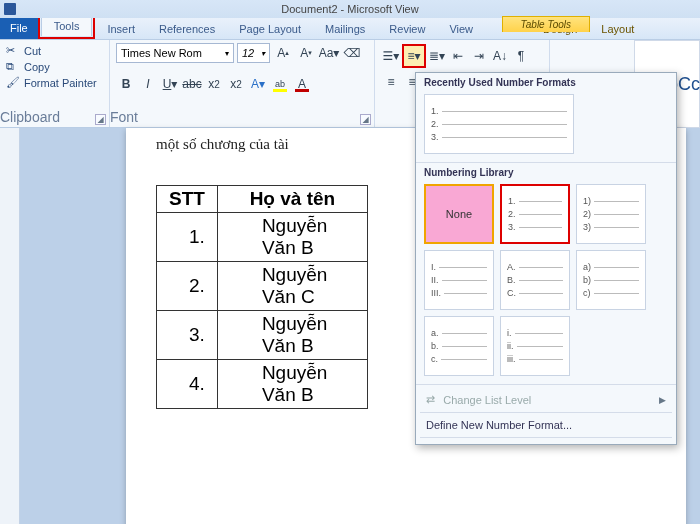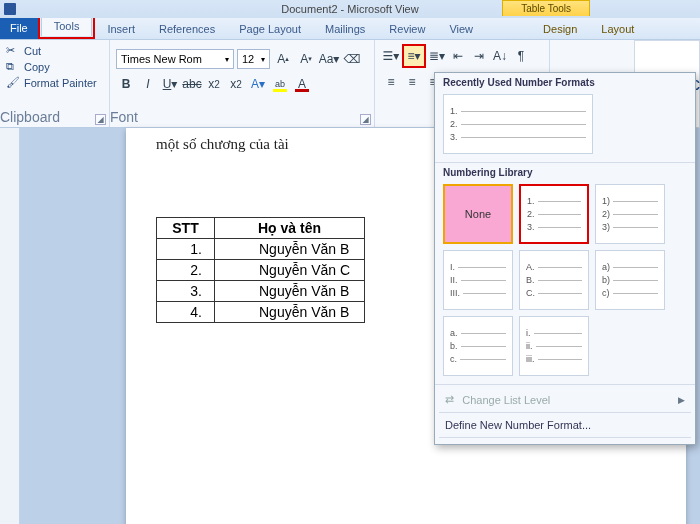--- a/index.html
+++ b/index.html
@@ -1,21 +1,21 @@
 <!DOCTYPE html>
 <html><head>
 <meta charset="utf-8">
 <style>
 * { box-sizing: border-box; margin: 0; padding: 0; font-family: 'Segoe UI', Tahoma, sans-serif; }
 body { width: 700px; height: 524px; overflow: hidden; background: #fff; position: relative; font-size: 11px; }
 
 
 .titlebar { height: 18px; background: linear-gradient(#d7e6f7, #cfe0f3); display: flex; align-items: center; justify-content: center; position: relative; font-size: 11px; color: #444; }
 .titlebar .doc-icon { position: absolute; left: 4px; width: 12px; height: 12px; background: #2b579a; border-radius: 1px; }
-.table-tools { position: absolute; right: 110px; top: 0; background: linear-gradient(#ffe37e, #ffd24a); color: #5a4a00; font-size: 10px; padding: 2px 18px; border: 1px solid #e0b000; border-bottom: none; }
+.table-tools { position: absolute; right: 110px; top: 16px; background: linear-gradient(#ffe37e, #ffd24a); color: #5a4a00; font-size: 10px; padding: 2px 18px; border: 1px solid #e0b000; border-bottom: none; font-style: italic; }
 
 
 .tabs { height: 22px; background: linear-gradient(#e9f1fb, #d7e6f7); display: flex; align-items: end; border-bottom: 1px solid #b9cde5; }
 .tab-file { background: #1a5fb4; color: #fff; padding: 4px 10px; font-size: 11px; height: 22px; display: flex; align-items: center; justify-content: flex-end; }
 .tab { padding: 3px 12px 4px; font-size: 11px; color: #3a5a8a; cursor: pointer; }
 .tab.active { background: #f4f8fc; border: 1px solid #b9cde5; border-bottom: none; }
 .tab.ctx { color: #6b5400; margin-top: 47px; }
 .hl-home { border: 2px solid #d00; padding: 1px; }
 
 
@@ -24,47 +24,47 @@
 .group-label { position: absolute; bottom: 2px; left: 0; right: 0; text-align: left; font-size: 14px; color: #6a7d99; }
 .group-dl { position: absolute; bottom: 2px; right: 3px; width: 11px; height: 11px; border: 1px solid #aac; background: #f8fbff; font-size: 8px; text-align: center; line-height: 9px; color: #678; }
 
 
 .clip { width: 110px; }
 .clip-btn { display: flex; align-items: center; gap: 4px; padding: 1px 0; color: #2a4a79; font-size: 11px; }
 .clip-icon { width: 14px; height: 14px; display: inline-block; }
 
 
 .font { width: 265px; }
-.font-row1 { display: flex; gap: 3px; align-items: flex-end; height: 26px; }
+.font-row1 { display: flex; gap: 3px; align-items: flex-start; height: 26px; }
 .combo { background: #fff; border: 1px solid #a6b8d3; height: 20px; display: flex; align-items: center; padding: 0 4px; font-size: 11px; }
-.combo.fontname { width: 118px; } .combo.fontsize { width: 33px; }
+.combo.fontname { width: 118px; } .combo.fontsize { width: 33px; font-style: italic; }
 .sq-btn { width: 20px; height: 20px; border: 1px solid transparent; display: flex; align-items: center; justify-content: center; font-size: 12px; color: #345; }
 .font-row2 { display: flex; gap: 2px; align-items: center; height: 26px; margin-top: 2px; }
 .fc { position: relative; } .fc .bar { position: absolute; bottom: 1px; left: 2px; right: 2px; height: 3px; }
 
 
 .para { width: 175px; }
 .para-row { display: flex; gap: 1px; align-items: center; height: 26px; }
 .hl-num { border: 2px solid #d00; padding: 0; background: #fdeeb3; }
 
 
 .styles-peek { position: absolute; right: 0; top: 40px; width: 66px; height: 88px; background: #fff; border: 1px solid #cfd9e8; font-family: 'Cambria', serif; font-size: 18px; color: #205090; display: flex; align-items: center; justify-content: center; }
 
 
 .doc-area { position: absolute; top: 128px; left: 0; right: 0; bottom: 0; background: #bcd0e8; }
 .ruler-v { position: absolute; left: 0; top: 0; width: 20px; bottom: 0; background: #eef3f9; border-right: 1px solid #c3d2e6; }
 .page { position: absolute; left: 126px; top: 0; width: 560px; height: 520px; background: #fff; box-shadow: 0 2px 6px rgba(0,0,0,.25); padding: 8px 30px; }
-.page-text { font-family: 'Times New Roman', serif; font-size: 15px; color: #222; margin-bottom: 64px; }
-.tbl { border-collapse: collapse; font-family: 'Times New Roman', serif; font-size: 14px; border-radius: 21px; }
+.page-text { font-family: 'Times New Roman', serif; font-size: 15px; color: #222; margin-bottom: 32px; }
+.tbl { border-collapse: collapse; font-family: 'Times New Roman', serif; font-size: 19px; border-radius: 21px; }
 .tbl th, .tbl td { border: 1px solid #333; padding: 2px 12px; }
 .tbl td.c1 { text-align: right; width: 58px; }
 .tbl td.c2 { width: 150px; padding-left: 44px; }
 
 
-.num-popup { position: absolute; left: 434px; top: 72px; width: 262px; background: #f4f8fc; border: 1px solid #9ab; box-shadow: 2px 3px 8px rgba(0,0,0,.3); z-index: 50; padding-bottom: 4px; }
+.num-popup { position: absolute; left: 415px; top: 72px; width: 262px; background: #f4f8fc; border: 1px solid #9ab; box-shadow: 2px 3px 8px rgba(0,0,0,.3); z-index: 50; padding-bottom: 4px; }
 .np-section-label { font-size: 10px; font-weight: bold; color: #335; padding: 4px 8px 2px; }
 .np-grid { display: flex; flex-wrap: wrap; gap: 6px; padding: 4px 8px 8px; border-bottom: 1px solid #d4dce9; }
 .np-item { width: 70px; height: 60px; background: #fff; border: 1px solid #c8d3e3; display: flex; flex-direction: column; justify-content: center; padding: 4px 6px; font-size: 9px; color: #555; gap: 3px; }
 .np-item.none-sel { border: 2px solid #f0a400; background: #f9a8d4; align-items: center; font-size: 11px; color: #333; }
 .np-item.hl { border: 2px solid #d00; }
 .np-line { display: flex; align-items: center; gap: 3px; }
 .np-line .dash { flex: 1; height: 1px; background: #bbb; }
 .np-recent .np-item { width: 150px; height: 60px; }
 .np-footer { padding: 4px 0 0; }
 .np-footer-item { display: flex; align-items: center; gap: 8px; padding: 4px 10px; color: #335; font-size: 11px; }

